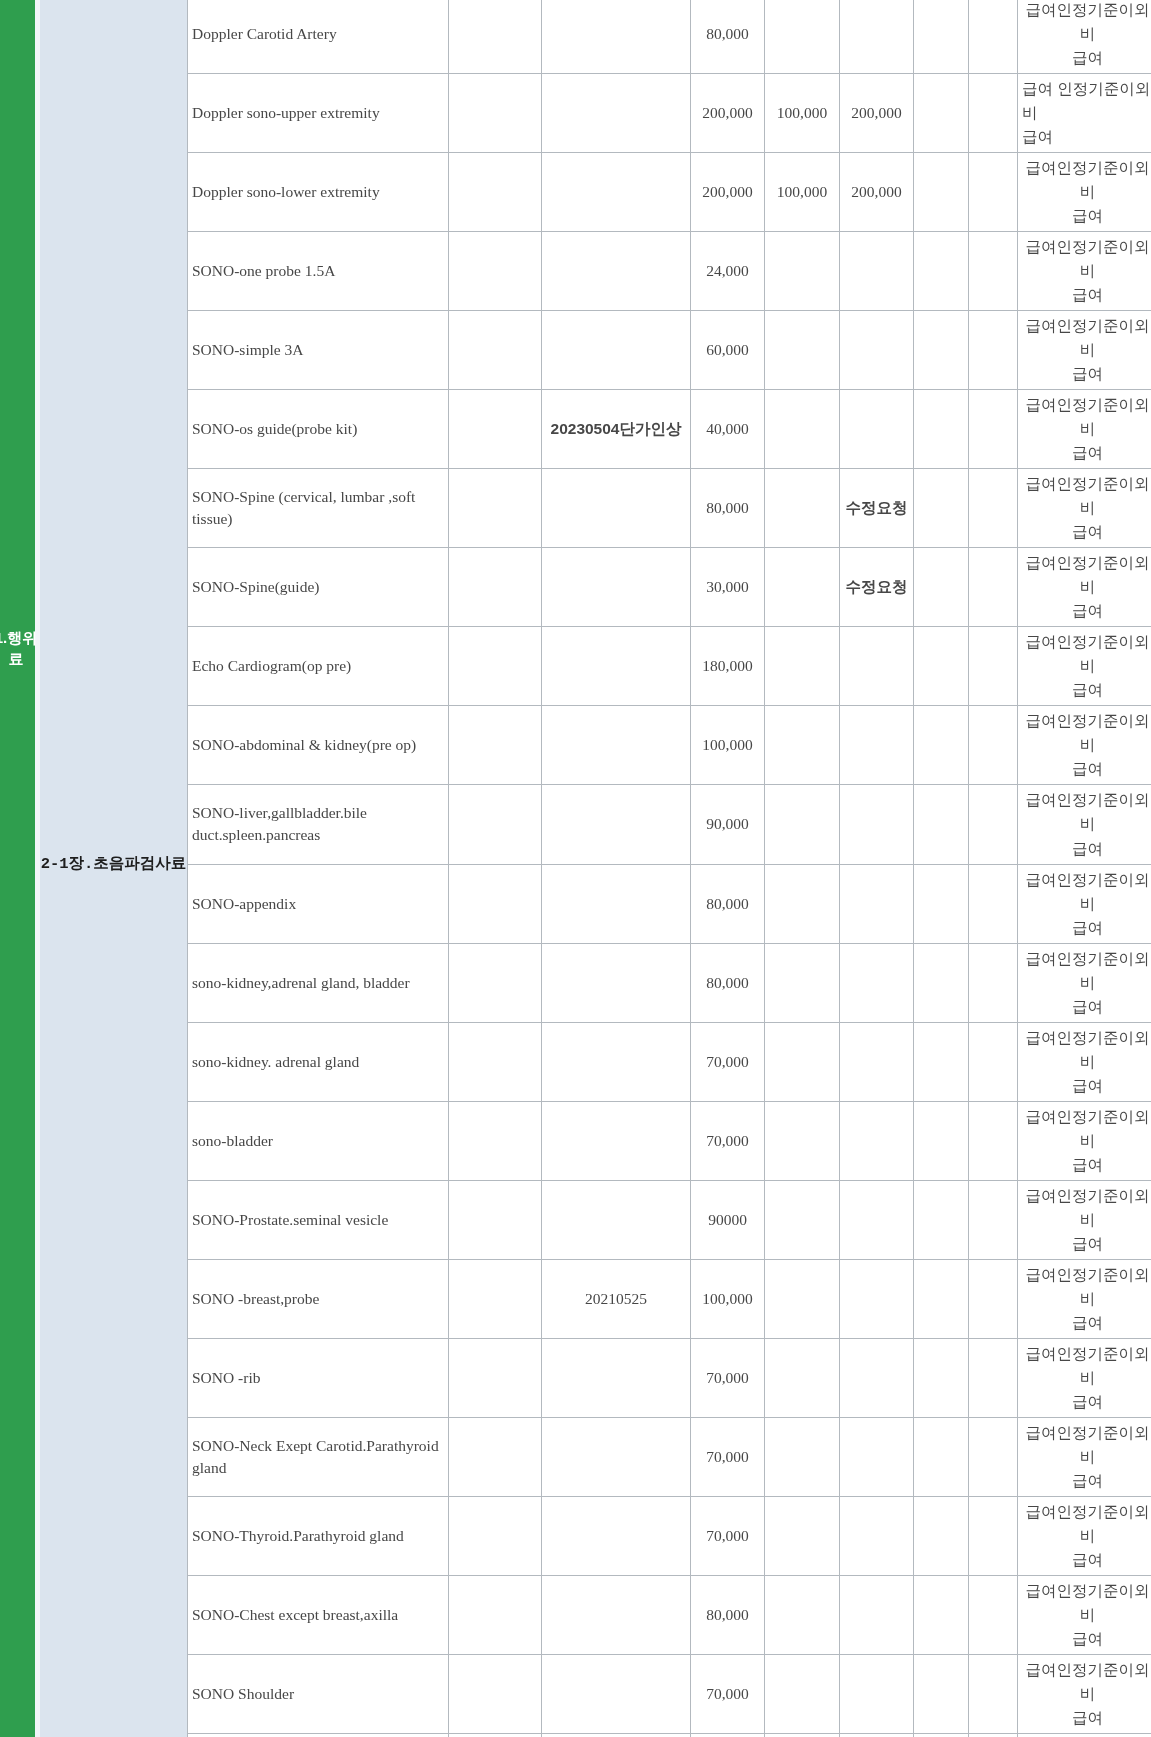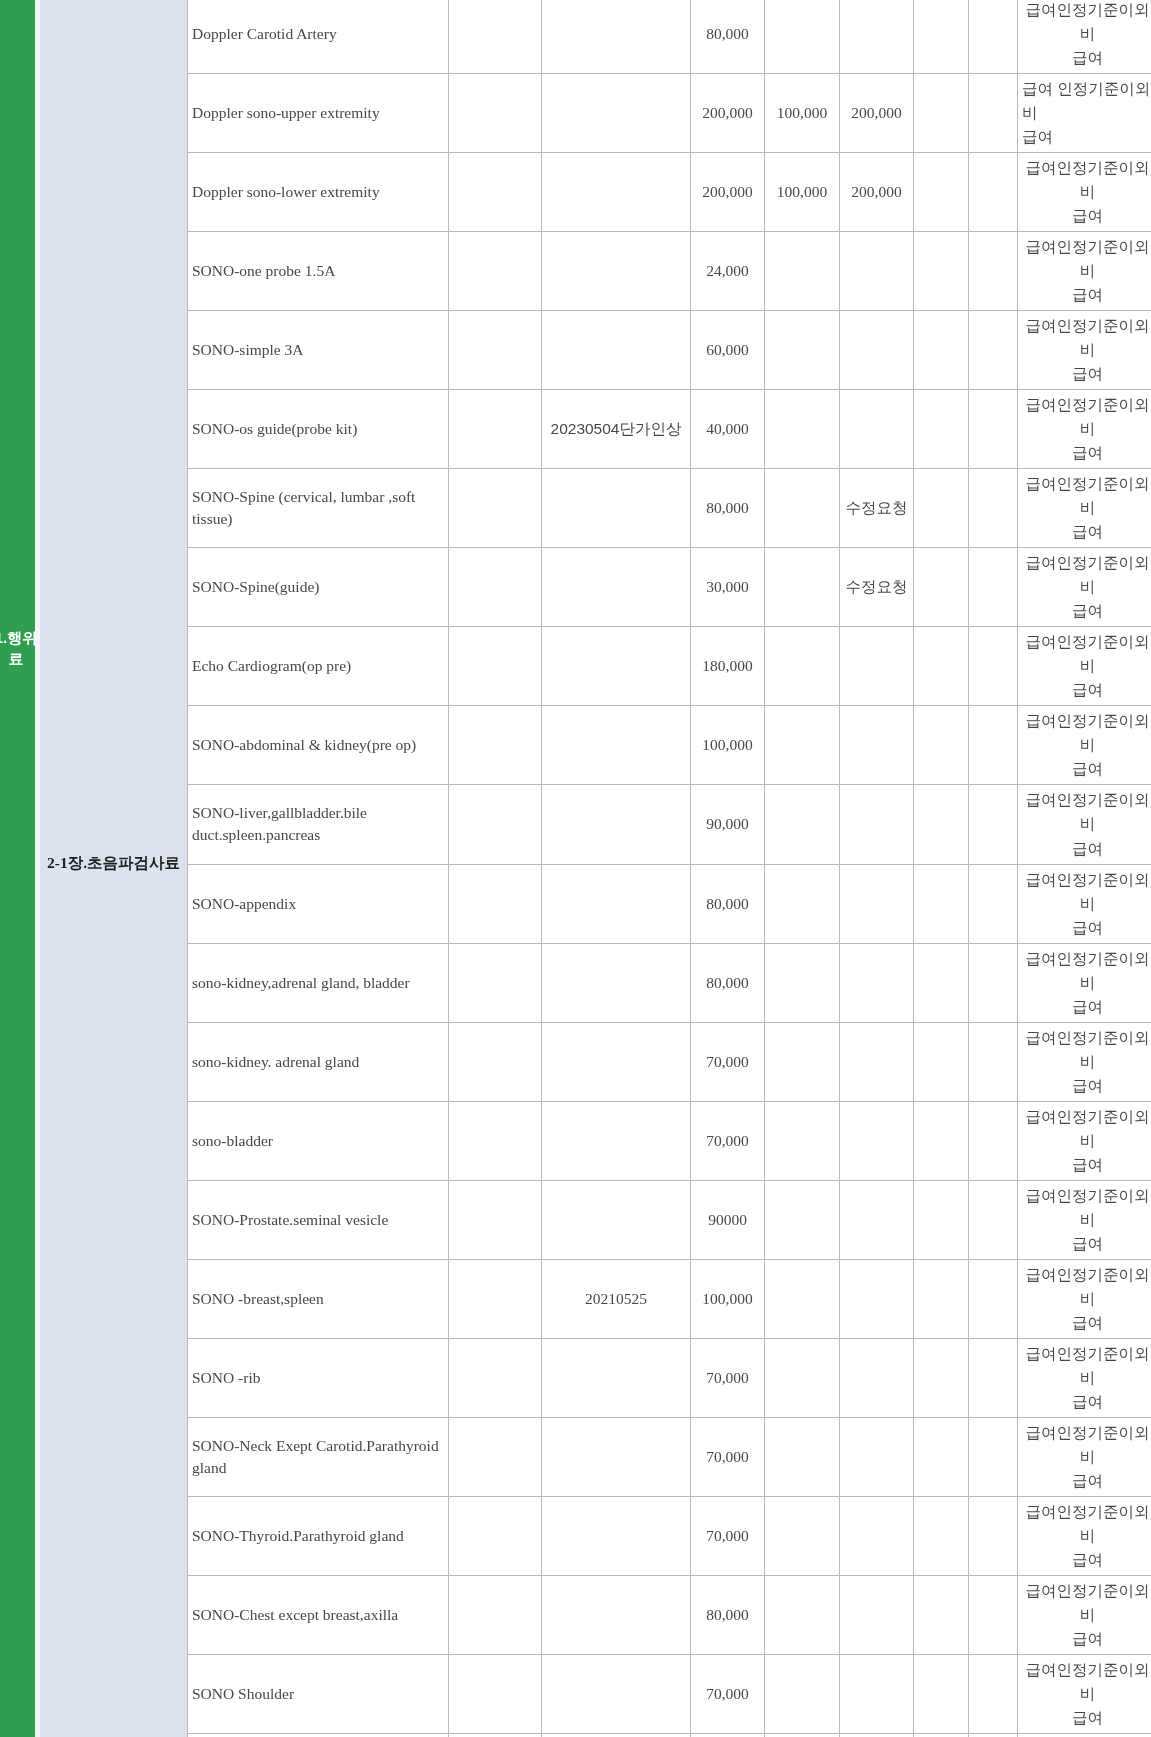--- a/index.html
+++ b/index.html
@@ -12,36 +12,36 @@
   .blue-col{position:absolute;left:40px;top:0;width:147px;height:1737px;background:#dbe4ee;}
   .green-label{
     position:absolute;top:627px;left:-6px;width:44px;
     color:#ffffff;font-weight:bold;font-size:15px;line-height:21px;text-align:center;
     font-family:"Liberation Sans","DejaVu Sans",sans-serif;
   }
   .green-label span{display:block;}
   .blue-label{
     position:absolute;top:853px;left:0;width:100%;text-align:center;
     font-weight:bold;font-size:15.5px;color:#1d1d1d;
-    font-family:Liberation Serif, serif;
+    font-family:Liberation Mono, monospace;
   }
   table.fee{
     position:absolute;left:187px;top:-6px;width:970px;
     border-collapse:collapse;table-layout:fixed;background:#ffffff;
   }
   table.fee tr{height:58.5px;}
   table.fee td{
     border:1px solid #b3b9bf;vertical-align:middle;
     font-size:15.5px;color:#474747;padding:3px 4px;overflow:hidden;
   }
   td.name{text-align:left;padding-left:11px;padding-right:8px;line-height:1.42;}
   td.ctr{text-align:center;}
   .kr{
     font-family:"Liberation Sans","DejaVu Sans",sans-serif;
-    font-size:14.5px;color:#525252;
+    font-size:14.5px;color:#525252;font-weight:bold;
   }
   td.note{
     font-family:"Liberation Sans","DejaVu Sans",sans-serif;
     font-size:14.5px;color:#585858;text-align:center;line-height:1.55;
     padding:4px 8px;
   }
   td.note.left{text-align:left;}
   td.note span{display:block;}
 </style>
 </head>
@@ -291,21 +291,21 @@
           <td class="ctr"></td>
           <td class="ctr"></td>
           <td class="ctr"></td>
           <td class="ctr"></td>
           <td class="note">
             <span>급여인정기준이외비</span>
             <span>급여</span>
           </td>
         </tr>
         <tr>
-          <td class="name">SONO -breast,spleen</td>
+          <td class="name">SONO -breast,probe</td>
           <td class="ctr"></td>
           <td class="ctr">20210525</td>
           <td class="ctr">100,000</td>
           <td class="ctr"></td>
           <td class="ctr"></td>
           <td class="ctr"></td>
           <td class="ctr"></td>
           <td class="note">
             <span>급여인정기준이외비</span>
             <span>급여</span>

